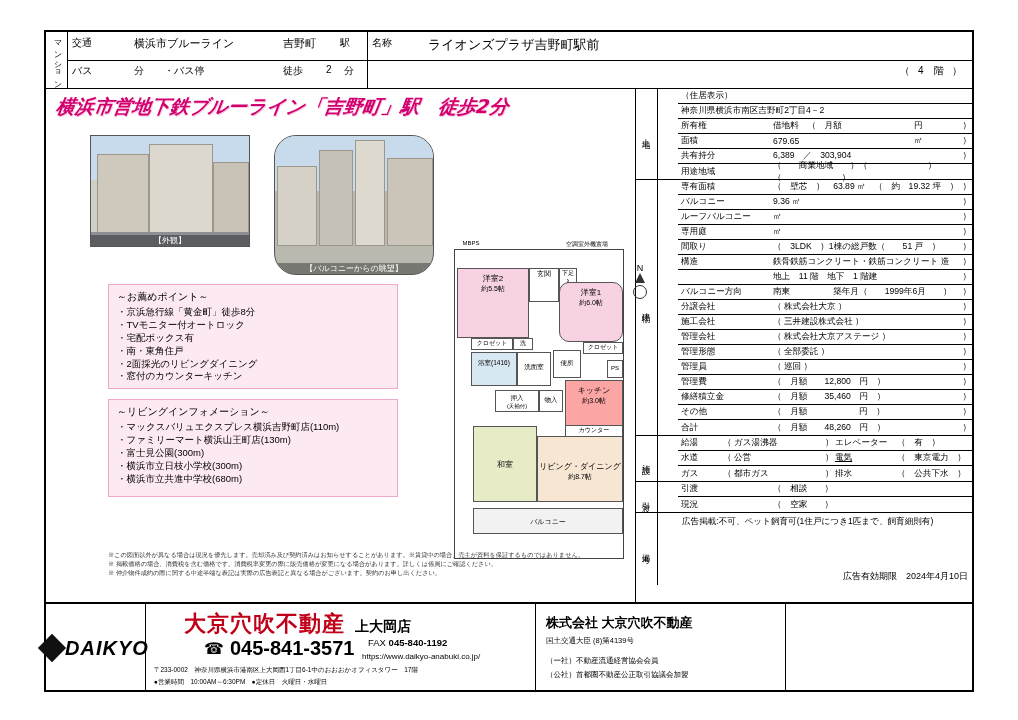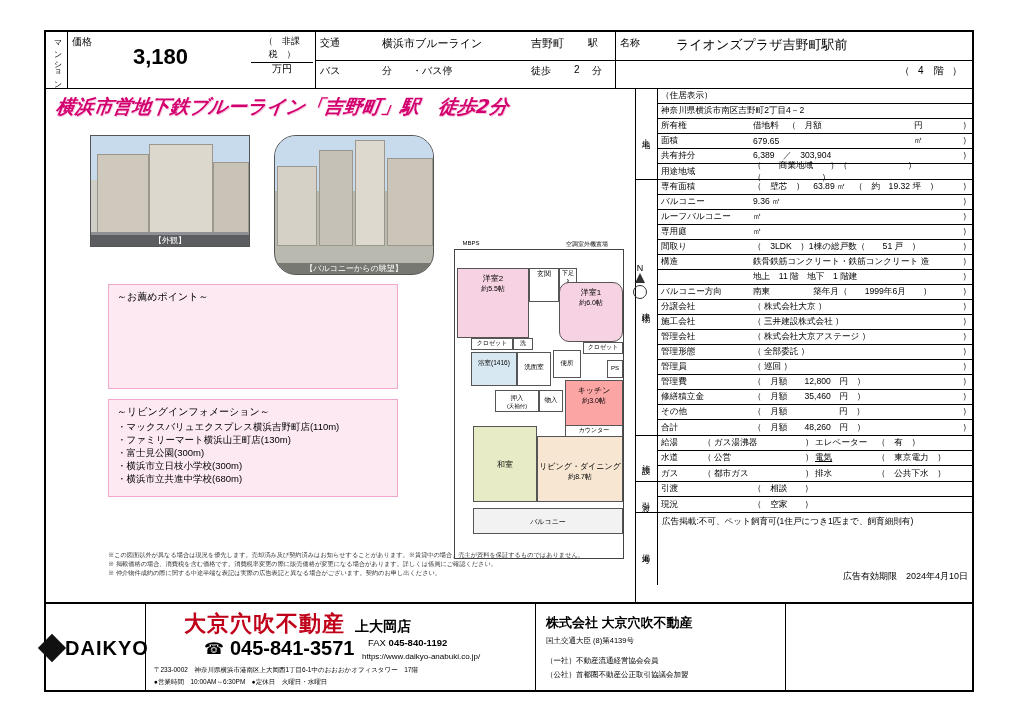--- a/index.html
+++ b/index.html
@@ -94,30 +94,30 @@
   
   .notes { position:absolute; left:62px; top:462px; width:500px; font-size:6.2px; line-height:1.45; color:#333; }
   .rcat { width:22px; min-width:22px; border-right:1px solid #000; display:flex; align-items:center; justify-content:center; font-size:8.5px; }
   .rcat span { writing-mode:vertical-rl; letter-spacing:2px;}
   .rline { display:flex; border-bottom:1px solid #000; height:15px; align-items:center; font-size:8.6px; padding-left:3px; }
   .rline:last-child { border-bottom:none; }
   .rl-lbl { width:92px; min-width:92px; }
   .rl-val { flex:1; }
   .rl-unit { width:46px; }
   .rl-r { width:14px; text-align:right; padding-right:3px; }
-  .sec { border-bottom:1px solid #000; display:flex; }
+  .sec { border-bottom:1px solid #000; display:flex;gap:20px; }
   .sec-body { flex:1; }
 
   
   .footer { position:absolute; left:0; top:570px; width:100%; height:90px; border-top:2px solid #000; display:flex; }
   .f1 { width:100px; border-right:1px solid #000; display:flex; align-items:center; justify-content:center; }
   .f2 { width:390px; border-right:1px solid #000; position:relative; }
   .f3 { width:250px; border-right:1px solid #000; position:relative; }
   .f4 { flex:1; position:relative; }
-  .logo-txt { font-size:20px; font-weight:bold; letter-spacing:1px; }
+  .logo-txt { font-size:20px; font-weight:bold; letter-spacing:1px;font-style:italic; }
   .comp-name { font-size:22px; font-weight:bold; color:#c00018; letter-spacing:1px; }
   .branch { font-size:14px; font-weight:bold; }
   .tel { font-size:20px; font-weight:bold; }
   .small6 { font-size:6.5px; }
   .small7 { font-size:7.5px; }
   .fr-row { display:flex; border-bottom:1px solid #000; height:30px; align-items:center; font-size:9px; }
   .fr-row:last-child{border-bottom:none;}
   .fr-lbl { width:62px; padding-left:4px; }
   .fr-val { flex:1; padding-left:6px; }
   .ad-valid { position:absolute; right:6px; bottom:2px; font-size:9px; }
@@ -126,26 +126,20 @@
 <body>
 
 <div class="sheet">
   <div class="frame">
 
     <div class="hdr">
       <div class="cell vlabel">
         <span>マンション</span>
       </div>
 
-      <div class="cell price-cell">
-        <div class="tag">価格</div>
-        <div class="price-val">3,180</div>
-        <div class="price-sub1">（　非課税　）</div>
-        <div class="price-sub2">万円</div>
-      </div>
 
       <div class="cell traffic-cell">
         <div class="hr-half"></div>
         <div class="tg">交通</div>
         <div class="tg2">バス</div>
         <div class="line-name">横浜市ブルーライン</div>
         <div class="sta-name">吉野町</div>
         <div class="sta-suffix">駅</div>
         <div class="bus-min">分</div>
         <div class="bus-stop">・バス停</div>
@@ -187,20 +181,28 @@
           <div class="sky"></div>
           <div class="bld" style="left:2px;top:30px;width:40px;height:80px;background:#d6d1c6;"></div>
           <div class="bld" style="left:44px;top:14px;width:34px;height:96px;background:#c6c1b6;"></div>
           <div class="bld" style="left:80px;top:4px;width:30px;height:106px;background:#ded9cf;"></div>
           <div class="bld" style="left:112px;top:22px;width:46px;height:88px;background:#cac4b9;"></div>
           <div class="cap">【バルコニーからの眺望】</div>
         </div>
 
         <div class="pinkbox pb1">
           <div class="ttl">～お薦めポイント～</div>
+          <ul>
+            <li>・京浜急行線「黄金町」徒歩8分</li>
+            <li>・TVモニター付オートロック</li>
+            <li>・宅配ボックス有</li>
+            <li>・南・東角住戸</li>
+            <li>・2面採光のリビングダイニング</li>
+            <li>・窓付のカウンターキッチン</li>
+          </ul>
         </div>
 
         <div class="pinkbox pb2">
           <div class="ttl">～リビングインフォメーション～</div>
           <ul>
             <li>・マックスバリュエクスプレス横浜吉野町店(110m)</li>
             <li>・ファミリーマート横浜山王町店(130m)</li>
             <li>・富士見公園(300m)</li>
             <li>・横浜市立日枝小学校(300m)</li>
             <li>・横浜市立共進中学校(680m)</li>

